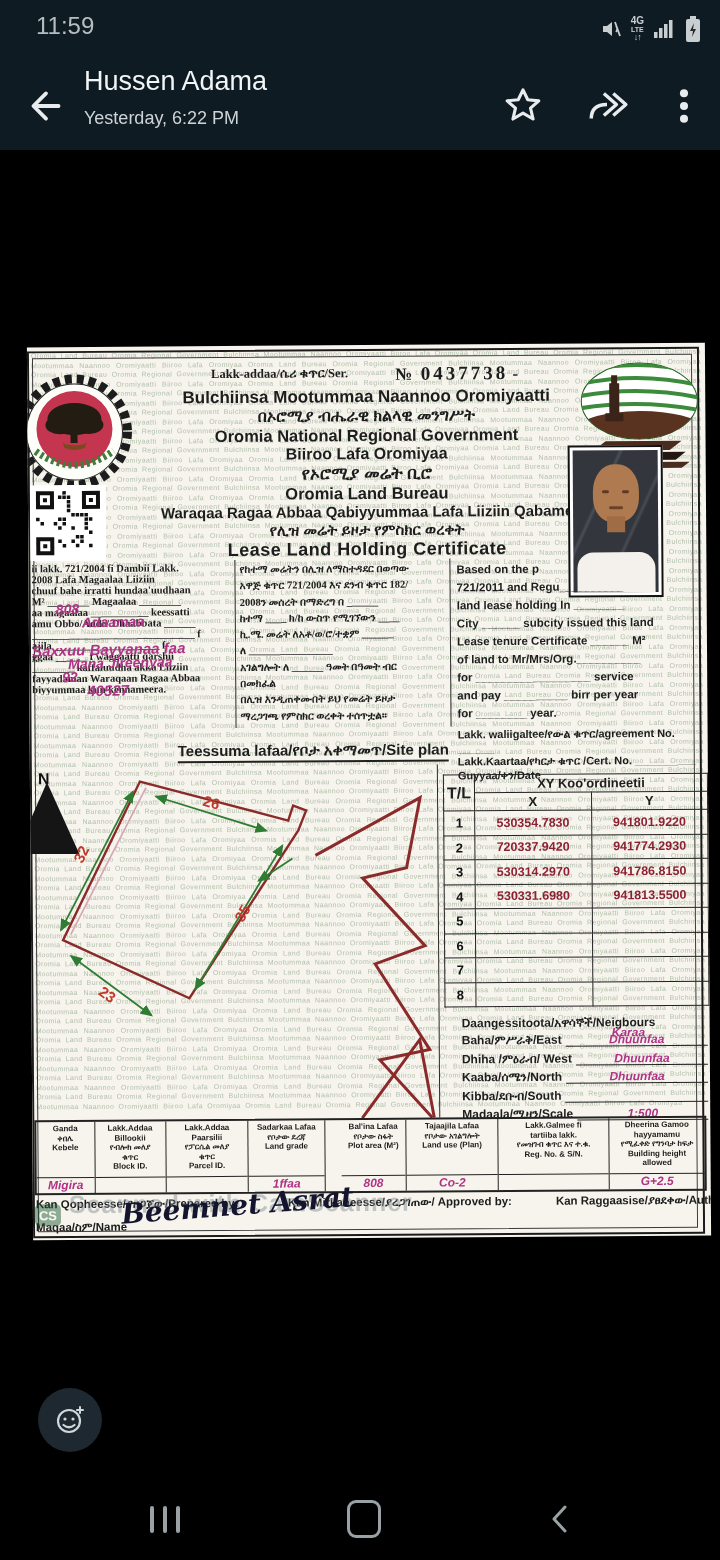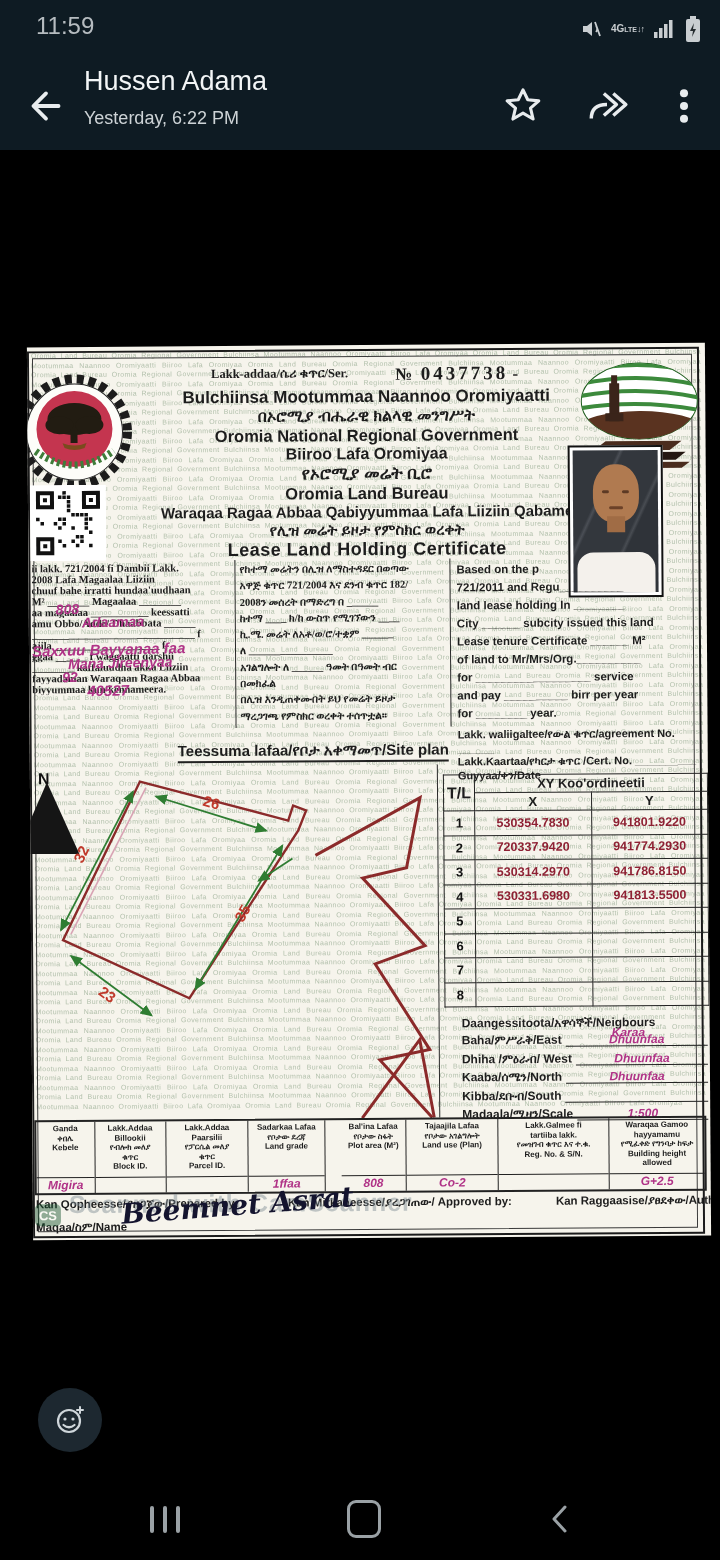--- a/index.html
+++ b/index.html
@@ -3,21 +3,21 @@
 <meta charset="utf-8">
 <style>
   html,body{margin:0;padding:0;background:#000;}
   .screen{position:relative;width:720px;height:1560px;background:#000;overflow:hidden;
           font-family:"Liberation Sans",sans-serif;}
   
   .topbar{position:absolute;left:0;top:0;width:720px;height:150px;background:#0e1b23;}
   .status-time{position:absolute;left:36px;top:12px;font-size:24px;color:#b6bcc0;}
   .sicons{position:absolute;right:18px;top:12px;display:flex;align-items:center;gap:8px;height:34px;}
   .sico{display:flex;align-items:center;justify-content:center;}
-  .lte{display:flex;flex-direction:row;align-items:center;color:#c9ced1;line-height:1;}
+  .lte{display:flex;flex-direction:column;align-items:center;color:#c9ced1;line-height:1;}
   .lte .l1{font-size:10px;font-weight:700;}
   .lte .l2{font-size:7px;font-weight:700;}
   .lte .l3{font-size:9px;letter-spacing:-1px;}
   .hdr-back{position:absolute;left:24px;top:84px;width:44px;height:44px;}
   .hdr-title{position:absolute;left:84px;top:66px;font-size:27px;color:#f2f5f6;font-weight:400;}
   .hdr-sub{position:absolute;left:84px;top:108px;font-size:18px;color:#cdd3d6;}
   .hdr-ico{position:absolute;top:84px;width:44px;height:44px;}
   .hdr-star{left:501px;} .hdr-fwd{left:585px;} .hdr-menu{left:662px;}
   
   .certificate{position:absolute;left:30px;top:345px;width:678px;height:893px;background:#f6f4ec;
@@ -520,21 +520,21 @@
           <div class="bt-v">Co-2</div>
         </div>
         <div class="bt-col">
           <div class="bt-h">Lakk.Galmee fi
 tartiiba lakk.
 የመዝገብ ቁጥር እና ተ.ቁ.
 Reg. No. &amp; S/N.</div>
           <div class="bt-v"></div>
         </div>
         <div class="bt-col">
-          <div class="bt-h">Waraqaa Gamoo
+          <div class="bt-h">Dheerina Gamoo
 hayyamamu
 የሚፈቀድ የግንባታ ከፍታ
 Building height
 allowed</div>
           <div class="bt-v">G+2.5</div>
         </div>
       </div>
 
     <div class="camscan">
       <span class="cs-badge">CS</span>

